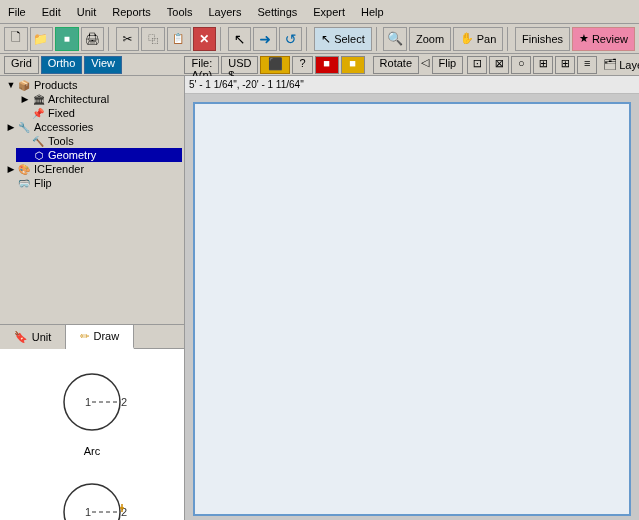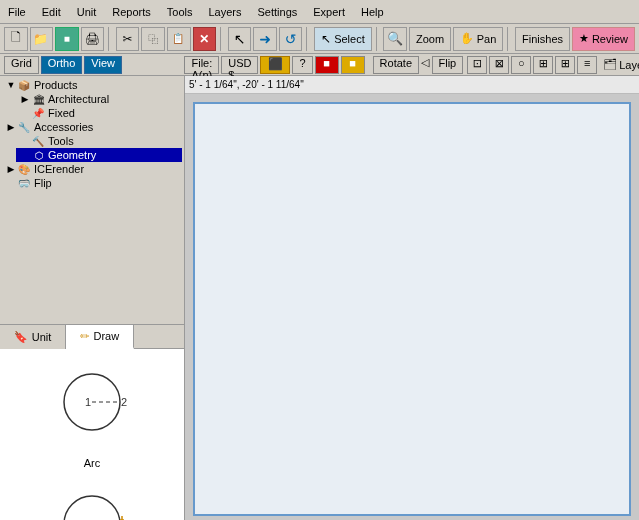--- a/index.html
+++ b/index.html
@@ -68,21 +68,21 @@
     }
     .tab-btn.active { background: white; border-bottom: 2px solid white; margin-bottom: -1px; }
     .tab-content {
       flex: 1; background: white; overflow-y: auto; padding: 4px;
     }
 
     
     .tool-item {
       display: flex; flex-direction: column; align-items: center; padding: 6px 4px; cursor: pointer;
     }
-    .tool-label { font-size: 11px; text-align: center; margin-top: 18px; }
+    .tool-label { font-size: 11px; text-align: center; margin-top: 6px; }
     .tool-icon { width: 140px; height: 80px; display: flex; align-items: center; justify-content: center; }
 
     
     #canvasarea {
       flex: 1; background: #c8c8c8; display: flex; flex-direction: column; overflow: hidden;
     }
     #coord-bar {
       background: #e8e8e8; height: 18px; padding: 0 4px; display: flex; align-items: center; font-size: 10px; border-bottom: 1px solid #bbb;
     }
     #drawing-canvas {

